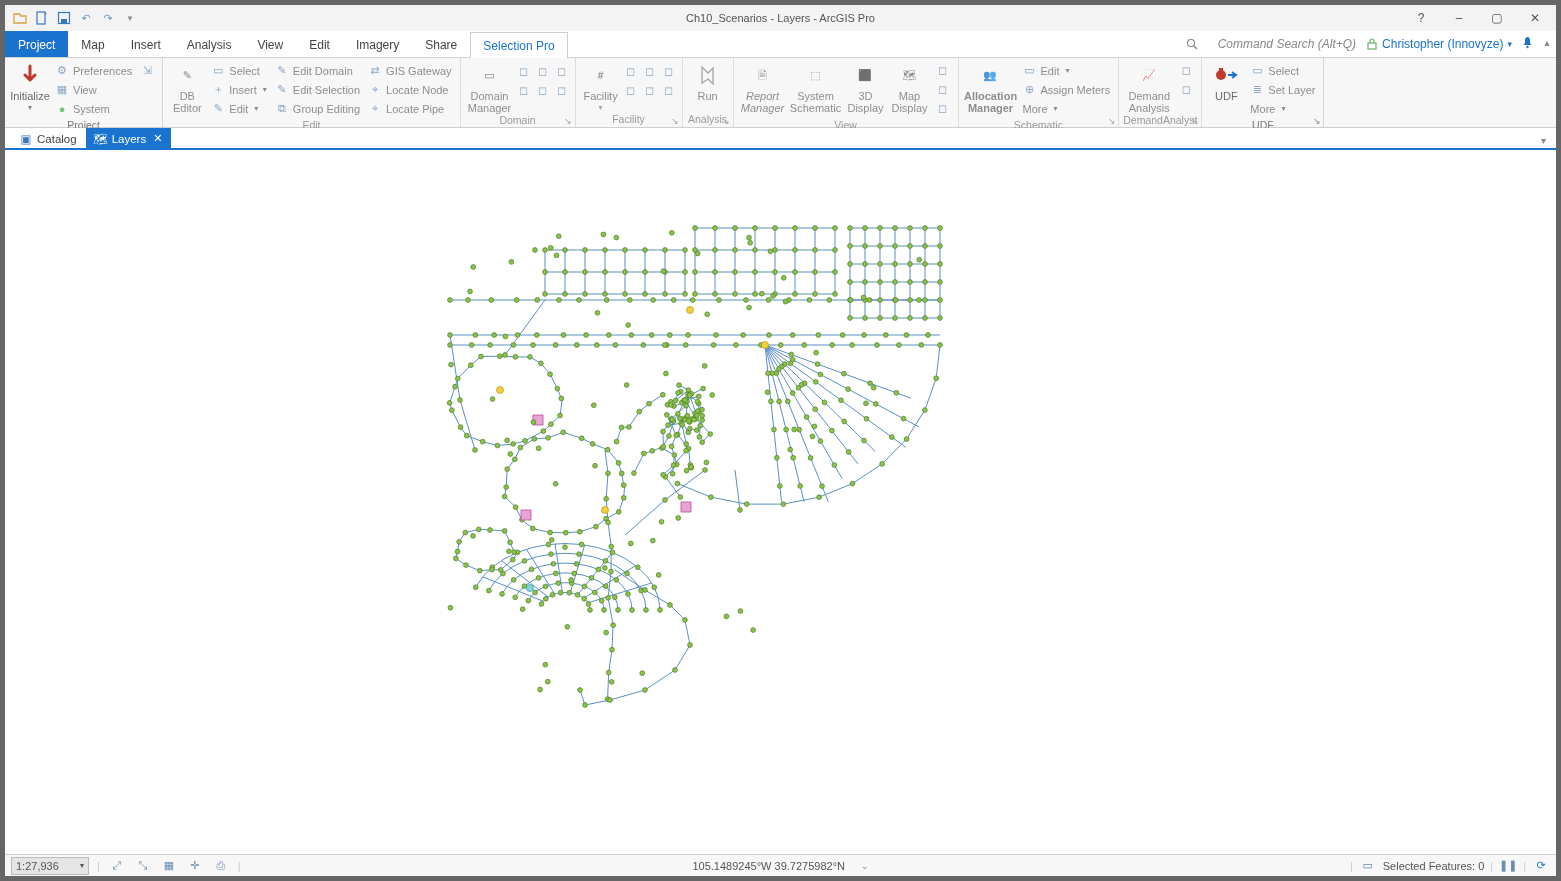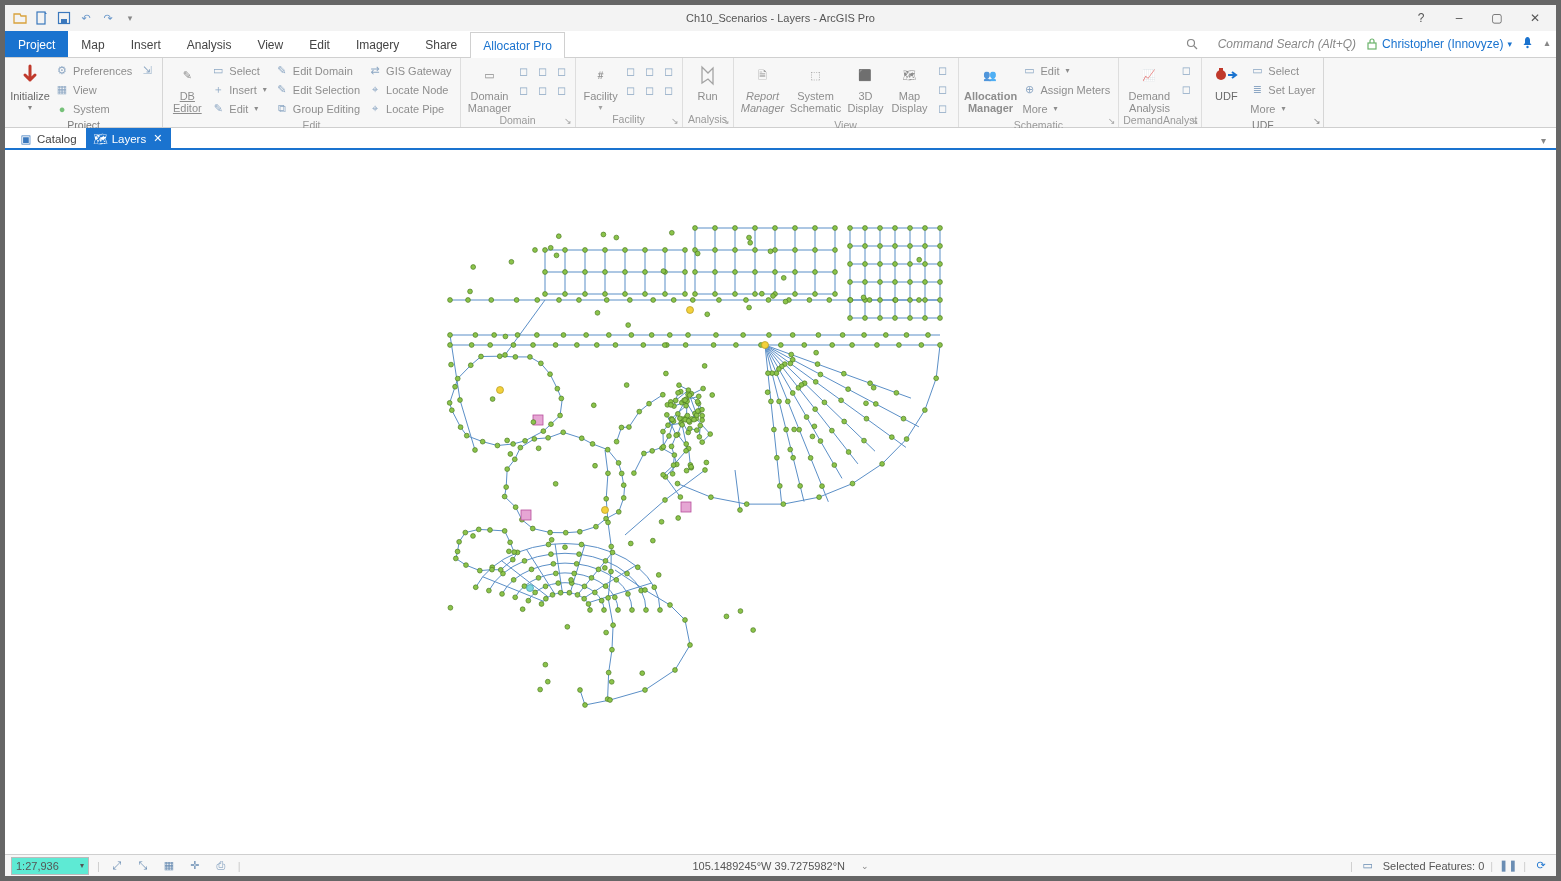--- a/index.html
+++ b/index.html
@@ -47,21 +47,21 @@
 .vtab .ic { width:12px; height:12px; display:inline-flex; align-items:center; justify-content:center;}
 .vtab .close { font-size:11px; margin-left:2px;}
 .viewtabs .rcaret { margin-left:auto; font-size:10px; color:#888; padding:2px 4px;}
 
 
 .mapwrap { flex:1; position:relative; background:#fff; overflow:hidden;}
 .mapwrap svg { position:absolute; left:0; top:0; }
 
 
 .statusbar { height: 22px; border-top:1px solid #cfcfcf; background:#f7f7f7; display:flex; align-items:center; font-size:11px; color:#555; padding:0 6px; gap:8px;}
-.scalebox { width:78px; height:18px; border:1px solid #bbb; background:#5eead4; display:flex; align-items:center; padding:0 4px; font-size:11px;}
+.scalebox { width:78px; height:18px; border:1px solid #bbb; background:#e5e5e5; display:flex; align-items:center; padding:0 4px; font-size:11px;}
 .statbtn { width:18px; height:18px; display:flex; align-items:center; justify-content:center; color:#6a8db3; cursor:pointer;}
 .status-center { position:absolute; left:50%; transform:translateX(-50%); display:flex; align-items:center; gap:16px;justify-content:center;}
 .statusbar { position: relative; }
 .status-right { margin-left:auto; display:flex; align-items:center; gap:6px;}
 
 .dimmed { opacity: 0.75; }
 svg { overflow: visible; }
 </style>
 </head>
 <body>
@@ -103,21 +103,21 @@
   <div class="tabsrow">
     <div class="tabs">
       <div class="tab project">Project</div>
       <div class="tab">Map</div>
       <div class="tab">Insert</div>
       <div class="tab">Analysis</div>
       <div class="tab">View</div>
       <div class="tab">Edit</div>
       <div class="tab">Imagery</div>
       <div class="tab">Share</div>
-      <div class="tab active">Allocator Pro</div>
+      <div class="tab active">Selection Pro</div>
     </div>
     <div class="spacer"></div>
     <div class="searchbox">
       <svg width="12" height="12">
           <circle cx="5" cy="5" r="3.5" fill="none" stroke="#888" stroke-width="1.2"></circle>
           <line x1="8" y1="8" x2="11" y2="11" stroke="#888" stroke-width="1.2"></line>
         </svg>
       <span>Command Search (Alt+Q)</span>
     </div>
     <div class="userbox">
@@ -170,21 +170,21 @@
             </div>
           </div>
       </div>
       <div class="label">Project</div>
     </div>
 
     <div class="group dimmed">
       <div class="body">
         <div class="bigbtn" style="width:40px;">
           <div class="icon">✎</div>
-          <span style="white-space:pre-line;text-decoration:underline;">DB
+          <span style="white-space:pre-line;">DB
 Editor</span>
         </div>
         <div class="col">
           <div class="smallbtn">
               <span class="ic">▭</span>
               <span>Select</span>
             </div>
           <div class="smallbtn">
               <span class="ic">＋</span>
               <span>Insert</span>
@@ -344,21 +344,21 @@
         </div>
       </div>
       <div class="label">Schematic</div>
       <div class="launcher">↘</div>
     </div>
 
     <div class="group dimmed">
       <div class="body">
         <div class="bigbtn" style="width:52px;">
             <div class="icon">📈</div>
-            <span style="white-space:pre-line;text-align:right;">Demand
+            <span style="white-space:pre-line;">Demand
 Analysis</span>
           </div>
         <div class="col">
             <div class="smallbtn">
               <span class="ic">◻</span>
             </div>
             <div class="smallbtn">
               <span class="ic">◻</span>
             </div>
           </div>

